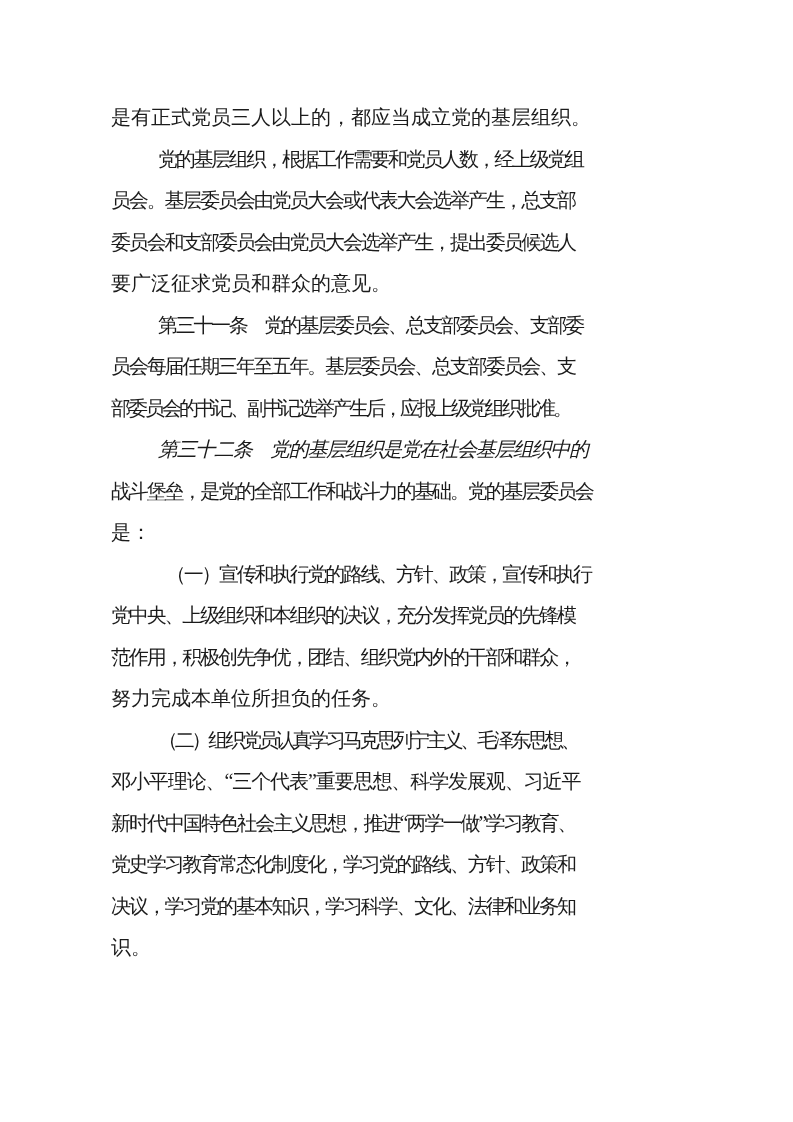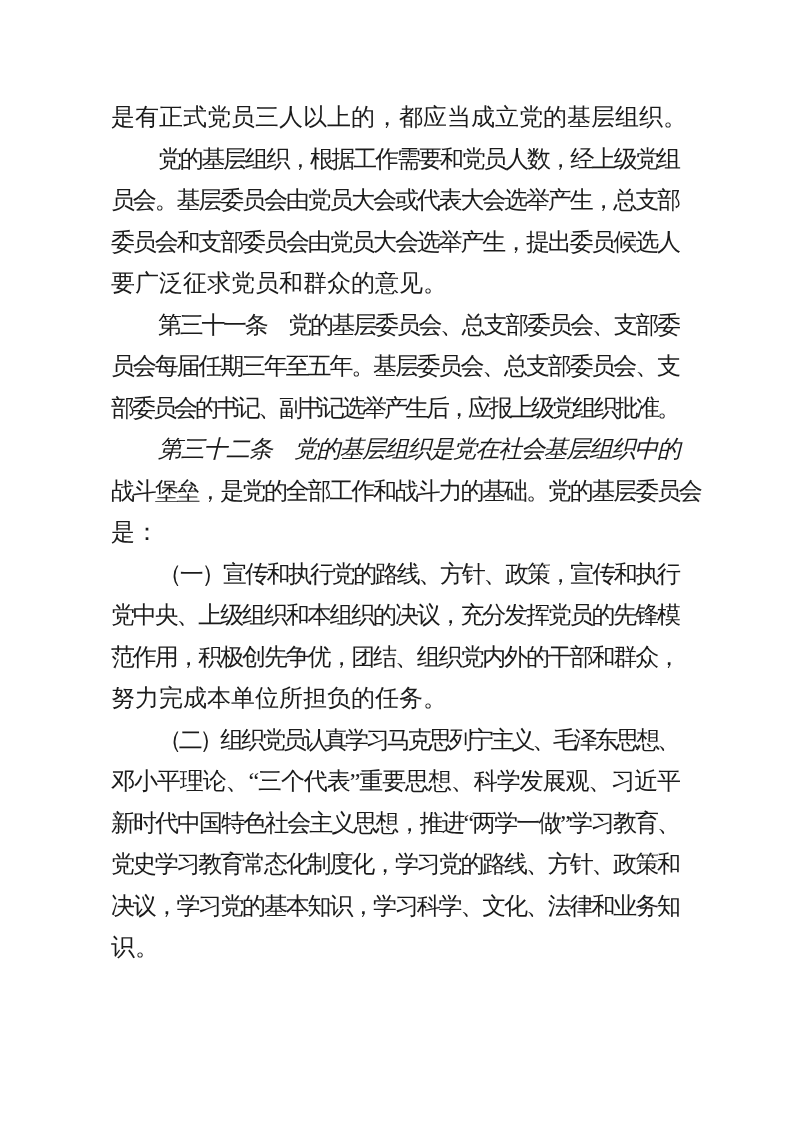--- a/index.html
+++ b/index.html
@@ -13,21 +13,21 @@
     height: 1122px;
     background: #ffffff;
     overflow: hidden;
   }
   .text-block {
     position: absolute;
     left: 111px;
     top: 97px;
     width: 570px;
     font-family: "Liberation Serif", "DejaVu Serif", serif;
-    font-size: 24px;
+    font-size: 20px;
     line-height: 41.5px;
     color: #1b1b1b;
   }
   .line {
     display: block;
     height: 41.5px;
     white-space: nowrap;
   }
   .line.indent {
     text-indent: 47px;
@@ -42,21 +42,21 @@
       <div class="line indent"><span style="letter-spacing: -2.3px;">党的基层组织，根据工作需要和党员人数，经上级党组</span></div>
       <div class="line"><span style="letter-spacing: -2.16px;">员会。基层委员会由党员大会或代表大会选举产生，总支部</span></div>
       <div class="line"><span style="letter-spacing: -2.16px;">委员会和支部委员会由党员大会选举产生，提出委员候选人</span></div>
       <div class="line"><span>要广泛征求党员和群众的意见。</span></div>
       <div class="line indent"><span style="letter-spacing: -2.3px;">第三十一条　党的基层委员会、总支部委员会、支部委</span></div>
       <div class="line"><span style="letter-spacing: -2.16px;">员会每届任期三年至五年。基层委员会、总支部委员会、支</span></div>
       <div class="line"><span style="letter-spacing: -3px;">部委员会的书记、副书记选举产生后，应报上级党组织批准。</span></div>
       <div class="line indent"><span style="letter-spacing: -1.32px; font-style: italic;">第三十二条　党的基层组织是党在社会基层组织中的</span></div>
       <div class="line"><span style="letter-spacing: -2.16px;">战斗堡垒，是党的全部工作和战斗力的基础。党的基层委员会</span></div>
       <div class="line"><span>是：</span></div>
-      <div class="line indent"><span style="letter-spacing: -2.3px;">（一）宣传和执行党的路线、方针、政策，宣传和执行</span></div>
+      <div class="line indent"><span style="letter-spacing: -2.3px; margin-left: 8px;">（一）宣传和执行党的路线、方针、政策，宣传和执行</span></div>
       <div class="line"><span style="letter-spacing: -2.16px;">党中央、上级组织和本组织的决议，充分发挥党员的先锋模</span></div>
       <div class="line"><span style="letter-spacing: -2.16px;">范作用，积极创先争优，团结、组织党内外的干部和群众，</span></div>
       <div class="line"><span>努力完成本单位所担负的任务。</span></div>
       <div class="line indent"><span style="letter-spacing: -3.21px;">（二）组织党员认真学习马克思列宁主义、毛泽东思想、</span></div>
       <div class="line"><span style="letter-spacing: -1.09px; margin-top: 41px;">邓小平理论、“三个代表”重要思想、科学发展观、习近平</span></div>
       <div class="line"><span style="letter-spacing: -1.97px;">新时代中国特色社会主义思想，推进“两学一做”学习教育、</span></div>
       <div class="line"><span style="letter-spacing: -2.16px;">党史学习教育常态化制度化，学习党的路线、方针、政策和</span></div>
       <div class="line"><span style="letter-spacing: -2.16px;">决议，学习党的基本知识，学习科学、文化、法律和业务知</span></div>
       <div class="line"><span>识。</span></div>
     </div>

